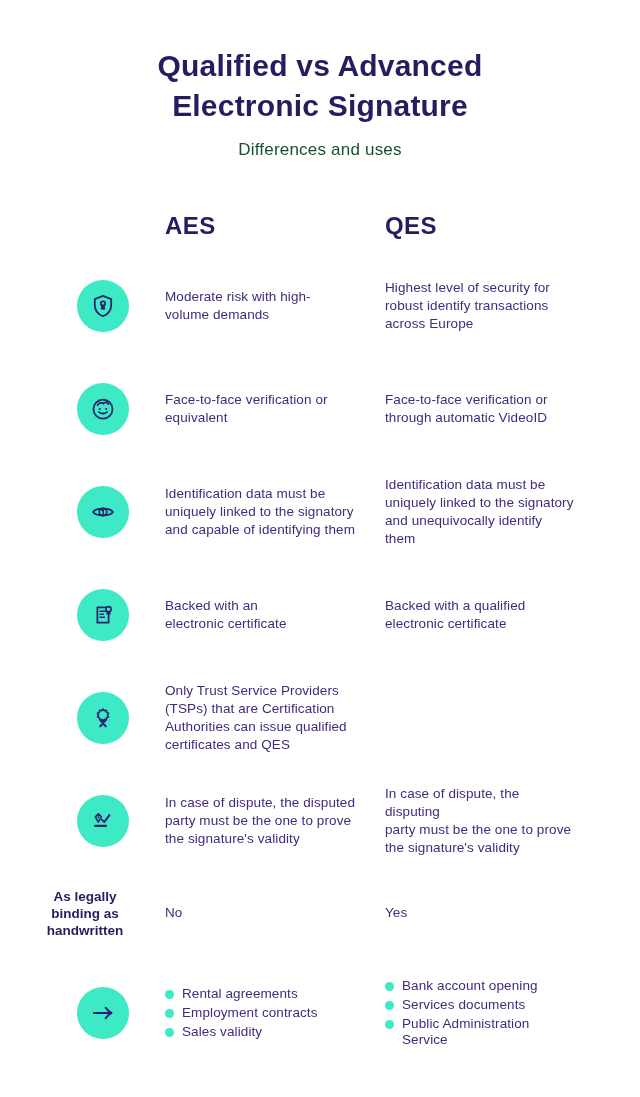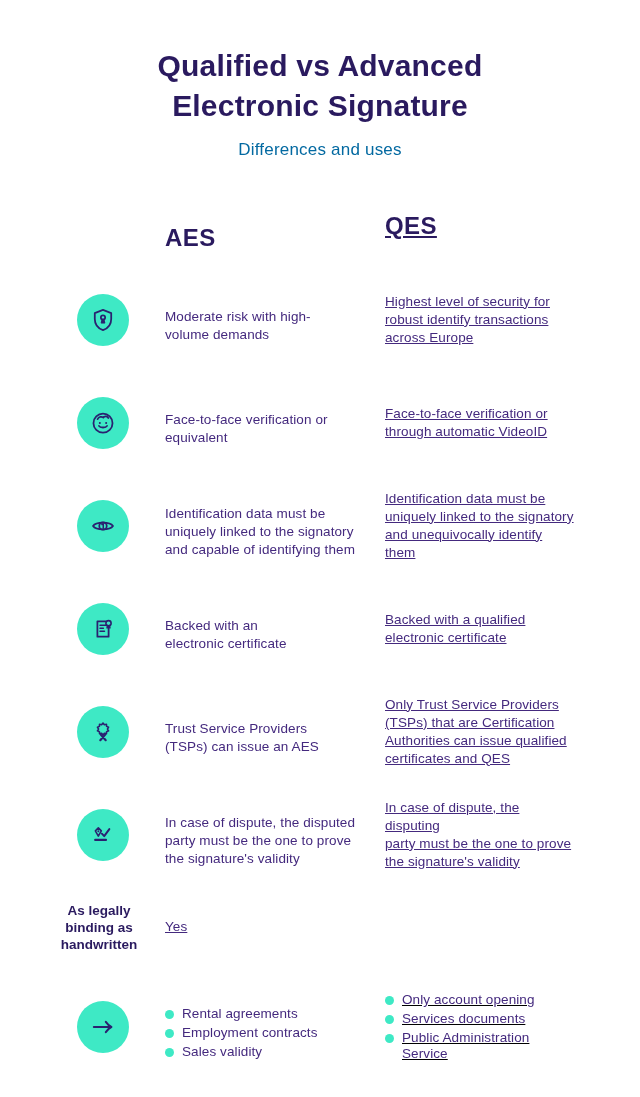--- a/index.html
+++ b/index.html
@@ -9,39 +9,39 @@
     --icon:#2A2170;
     --bg:#FFFFFF;
   }
   html,body{margin:0;padding:0;background:#e9e9e9;}
   .poster{
     position:relative;width:640px;height:1097px;background:var(--bg);
     font-family:"Liberation Sans",sans-serif;overflow:hidden;margin:0 auto;
   }
   .title-block{position:absolute;top:46px;left:0;width:640px;text-align:center;}
   .title{font-size:30px;font-weight:700;color:var(--heading);line-height:40px;letter-spacing:0.2px;white-space:pre-line;}
-  .subtitle{margin-top:14px;font-size:17px;color:#0369a1;letter-spacing:0.2px;}
+  .subtitle{margin-top:14px;font-size:17px;color:#14532d;letter-spacing:0.2px;}
   .grid-head{position:absolute;top:212px;left:0;width:640px;display:flex;}
-  .rows{position:absolute;top:268px;left:0;width:603px;}
+  .rows{position:absolute;top:254px;left:0;width:603px;}
   .row{display:flex;align-items:center;}
   .h103{height:103px;}
   .h82{height:82px;}
   .h118{height:118px;}
   .icon-col{width:165px;flex:none;display:flex;align-items:center;}
-  .aes-col{width:220px;flex:none;padding-right:14px;box-sizing:border-box;margin-top:12px;}
-  .qes-col{flex:1;padding-right:28px;text-decoration:underline;}
+  .aes-col{width:220px;flex:none;padding-right:14px;box-sizing:border-box;}
+  .qes-col{flex:1;padding-right:28px;}
   .col-header{font-size:24px;font-weight:700;color:var(--heading);letter-spacing:0.4px;}
   .icon-circle{
     width:52px;height:52px;margin-left:77px;border-radius:50%;
     background:var(--teal);display:flex;align-items:center;justify-content:center;flex:none;
   }
   .icon-circle svg{color:var(--icon);display:block;}
   .cell-text{font-size:13.5px;line-height:18px;color:var(--body);letter-spacing:0.1px;white-space:pre-line;}
   .binding-label{
-    width:92px;margin-left:53px;text-align:center;font-size:13.5px;font-weight:700;
+    width:92px;margin-left:39px;text-align:center;font-size:13.5px;font-weight:700;
     line-height:17px;color:var(--heading);white-space:pre-line;
   }
   .bullet-list{list-style:none;margin:0;padding:0;}
   .bullet-list li{
     position:relative;padding-left:17px;font-size:13.5px;line-height:16px;
     color:var(--body);margin:3px 0;letter-spacing:0.1px;
   }
   .bullet-list li::before{
     content:"";position:absolute;left:0;top:3.5px;width:9px;height:9px;
     border-radius:50%;background:var(--teal);
@@ -138,22 +138,20 @@
 
     <div class="row h103">
       <div class="icon-col">
         <span class="icon-circle">
           <svg width="28" height="28" viewBox="0 0 30 30" fill="none" stroke="currentColor" stroke-width="1.7" stroke-linecap="round" stroke-linejoin="round">
             <path d="M15 5.5 L13.52 7.24 L11.30 6.70 L11.12 8.98 L9.01 9.85 L10.2 11.8 L9.01 13.75 L11.12 14.62 L11.30 16.90 L13.52 16.36 L15 18.1 L16.48 16.36 L18.70 16.90 L18.88 14.62 L20.99 13.75 L19.8 11.8 L20.99 9.85 L18.88 8.98 L18.70 6.70 L16.48 7.24 Z"></path>
             <path d="M12.6 17.8 L17.9 23.8 M17.4 17.8 L12.1 23.8" stroke-width="2.3"></path>
           </svg>
         </span>
       </div>
-      <div class="aes-col cell-text">Trust Service Providers
-(TSPs) can issue an AES</div>
       <div class="qes-col cell-text">Only Trust Service Providers
 (TSPs) that are Certification
 Authorities can issue qualified
 certificates and QES</div>
     </div>
 
     <div class="row h103">
       <div class="icon-col">
         <span class="icon-circle">
           <svg width="28" height="28" viewBox="0 0 30 30" fill="none" stroke="currentColor" stroke-width="1.9" stroke-linecap="round" stroke-linejoin="round">
@@ -171,20 +169,21 @@
 party must be the one to prove
 the signature's validity</div>
     </div>
 
     <div class="row h82">
       <div class="icon-col">
         <div class="binding-label">As legally
 binding as
 handwritten</div>
       </div>
+      <div class="aes-col cell-text">No</div>
       <div class="qes-col cell-text">Yes</div>
     </div>
 
     <div class="row h118">
       <div class="icon-col">
         <span class="icon-circle">
           <svg width="30" height="30" viewBox="0 0 30 30" fill="none" stroke="currentColor" stroke-width="2" stroke-linecap="round" stroke-linejoin="round">
             <path d="M5.8 15 H23"></path>
             <path d="M17.8 9.9 C19.6 12.4 21.2 14.1 23.4 15 C21.2 15.9 19.6 17.6 17.8 20.1"></path>
           </svg>
@@ -192,21 +191,21 @@
       </div>
       <div class="aes-col">
         <ul class="bullet-list">
             <li>Rental agreements</li>
             <li>Employment contracts</li>
             <li>Sales validity</li>
           </ul>
       </div>
       <div class="qes-col">
         <ul class="bullet-list">
-            <li>Only account opening</li>
+            <li>Bank account opening</li>
             <li>Services documents</li>
             <li>Public Administration Service</li>
           </ul>
       </div>
     </div>
 
   </div>
 </div>
 
 </body></html>

